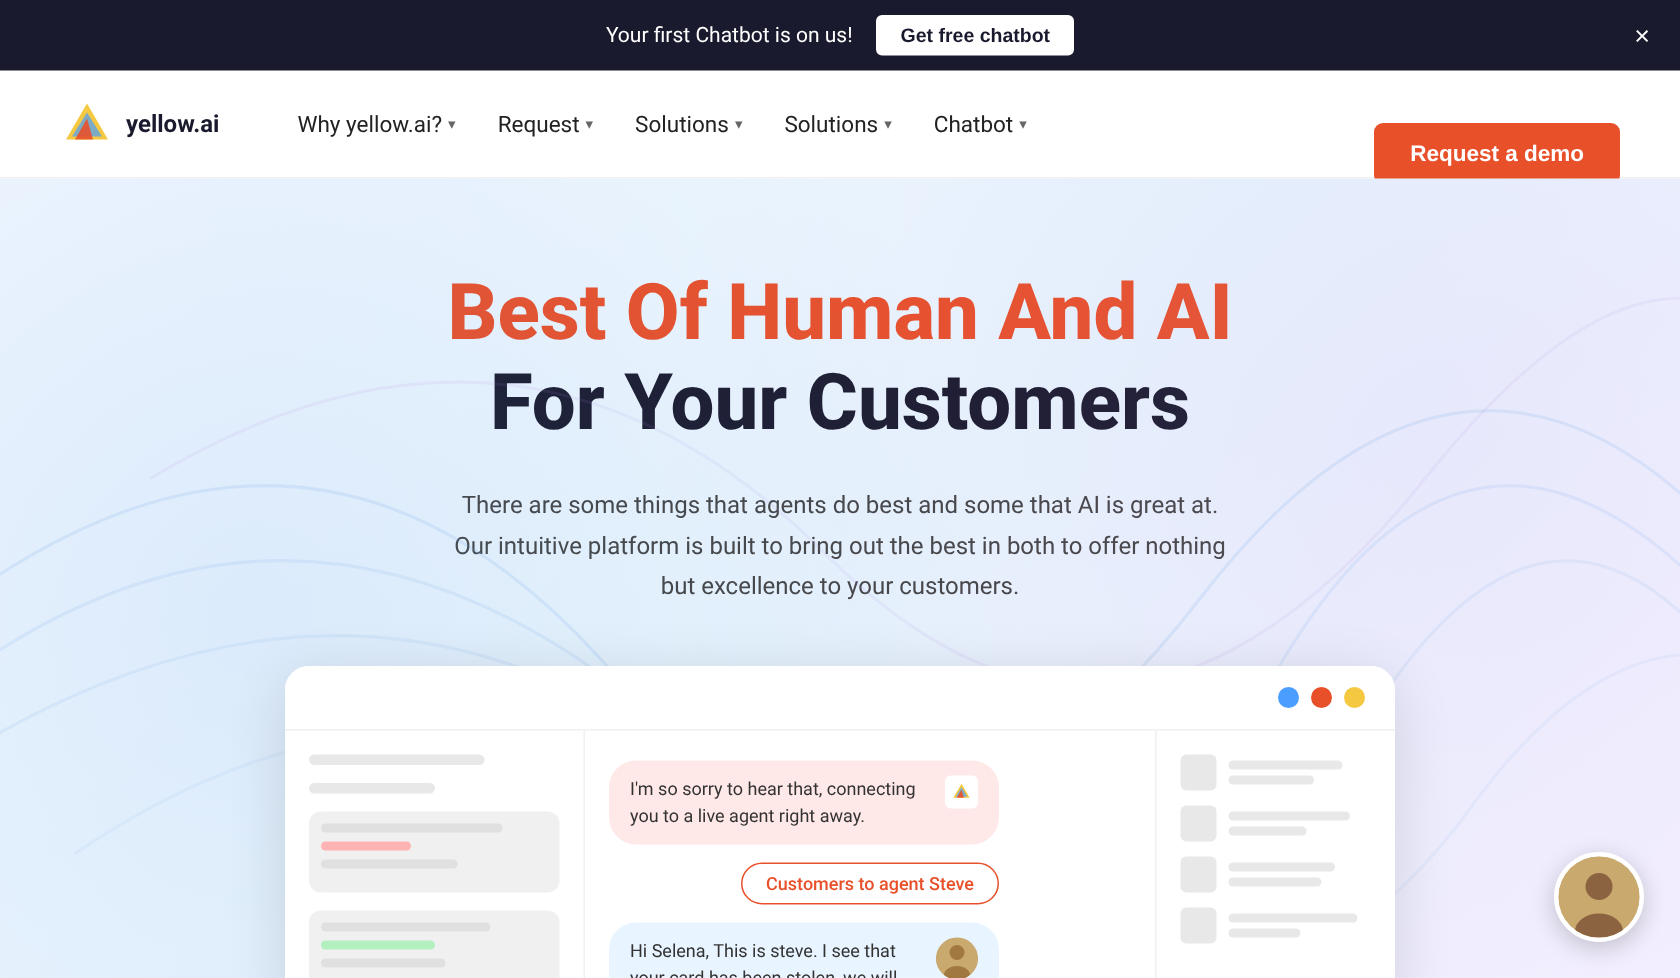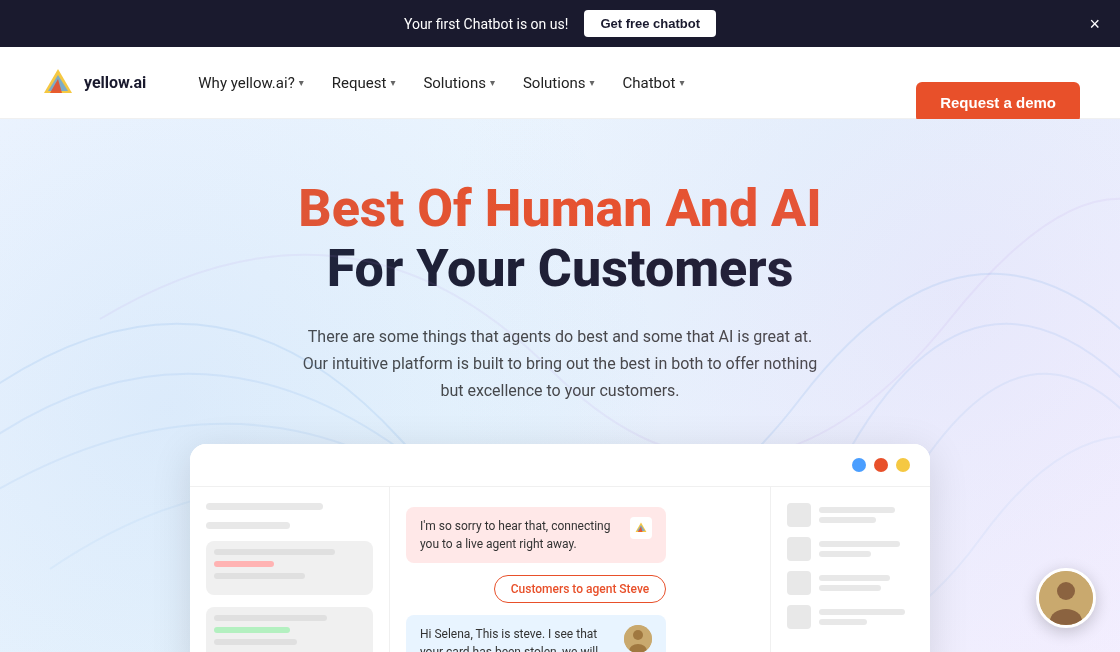--- a/index.html
+++ b/index.html
@@ -205,21 +205,21 @@
 
     .mockup-center {
       flex: 1;
       padding: 20px 16px;
       display: flex;
       flex-direction: column;
       gap: 12px;
       align-items: center;
     }
     .chat-bubble {
-      border-radius: 8px;
+      border-radius: 18px;
       padding: 10px 14px;
       font-size: 12px;
       line-height: 1.5;
       max-width: 260px;
       text-align: left;
     }
     .chat-bubble-pink {
       background: #ffe8e8;
       color: #333;
       align-self: flex-start;

